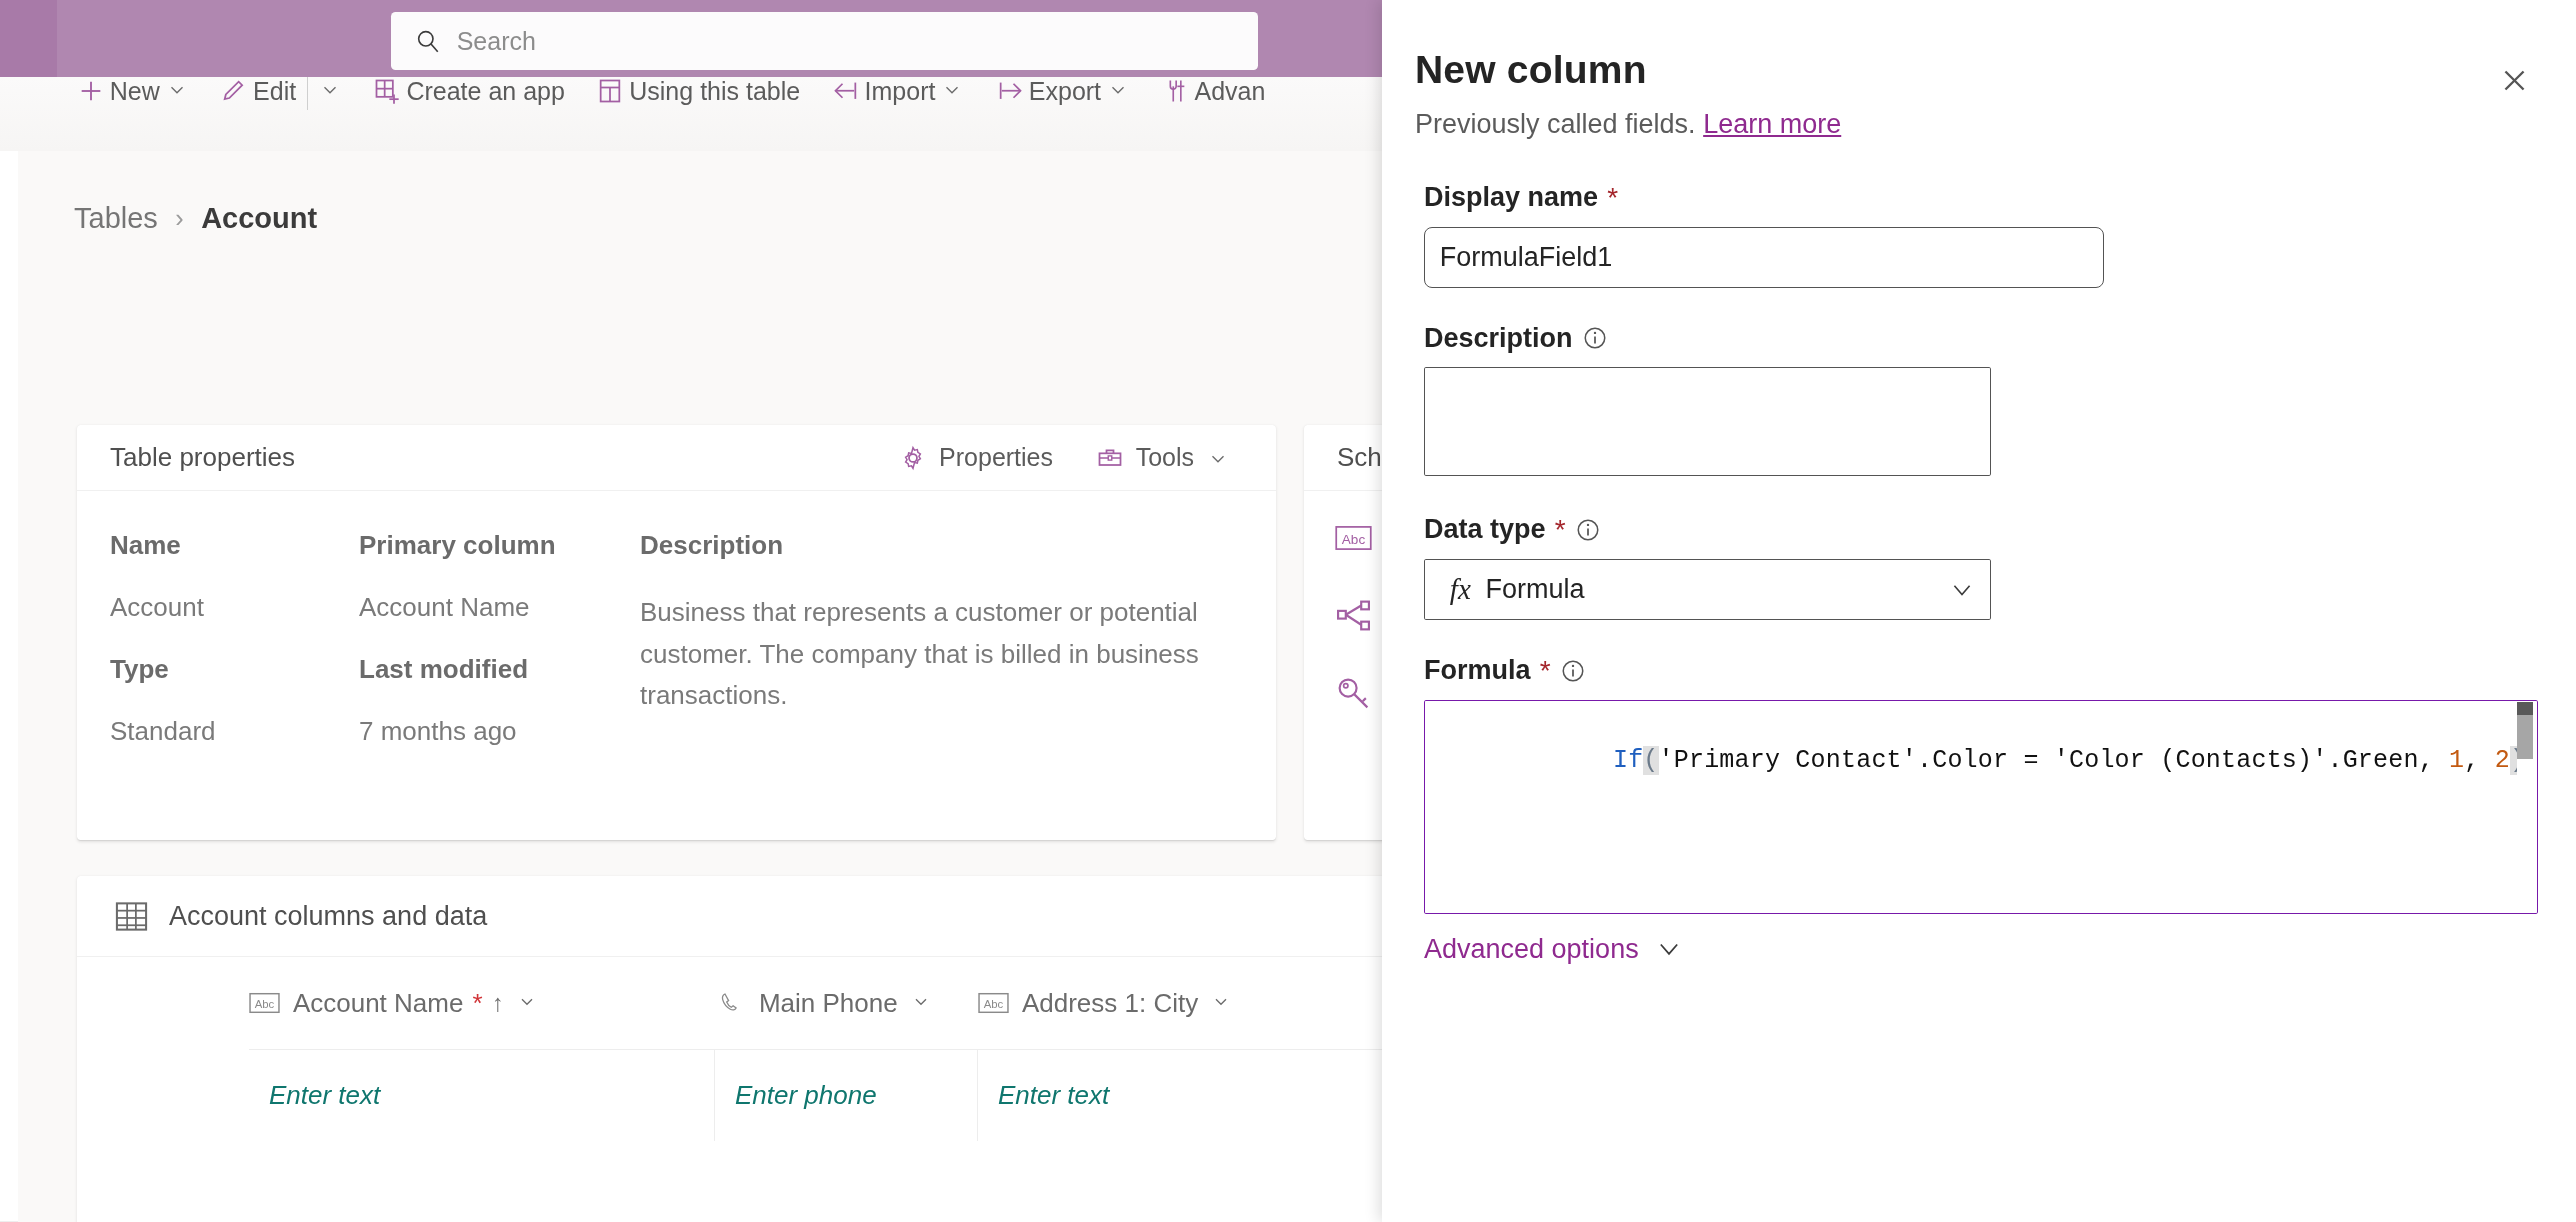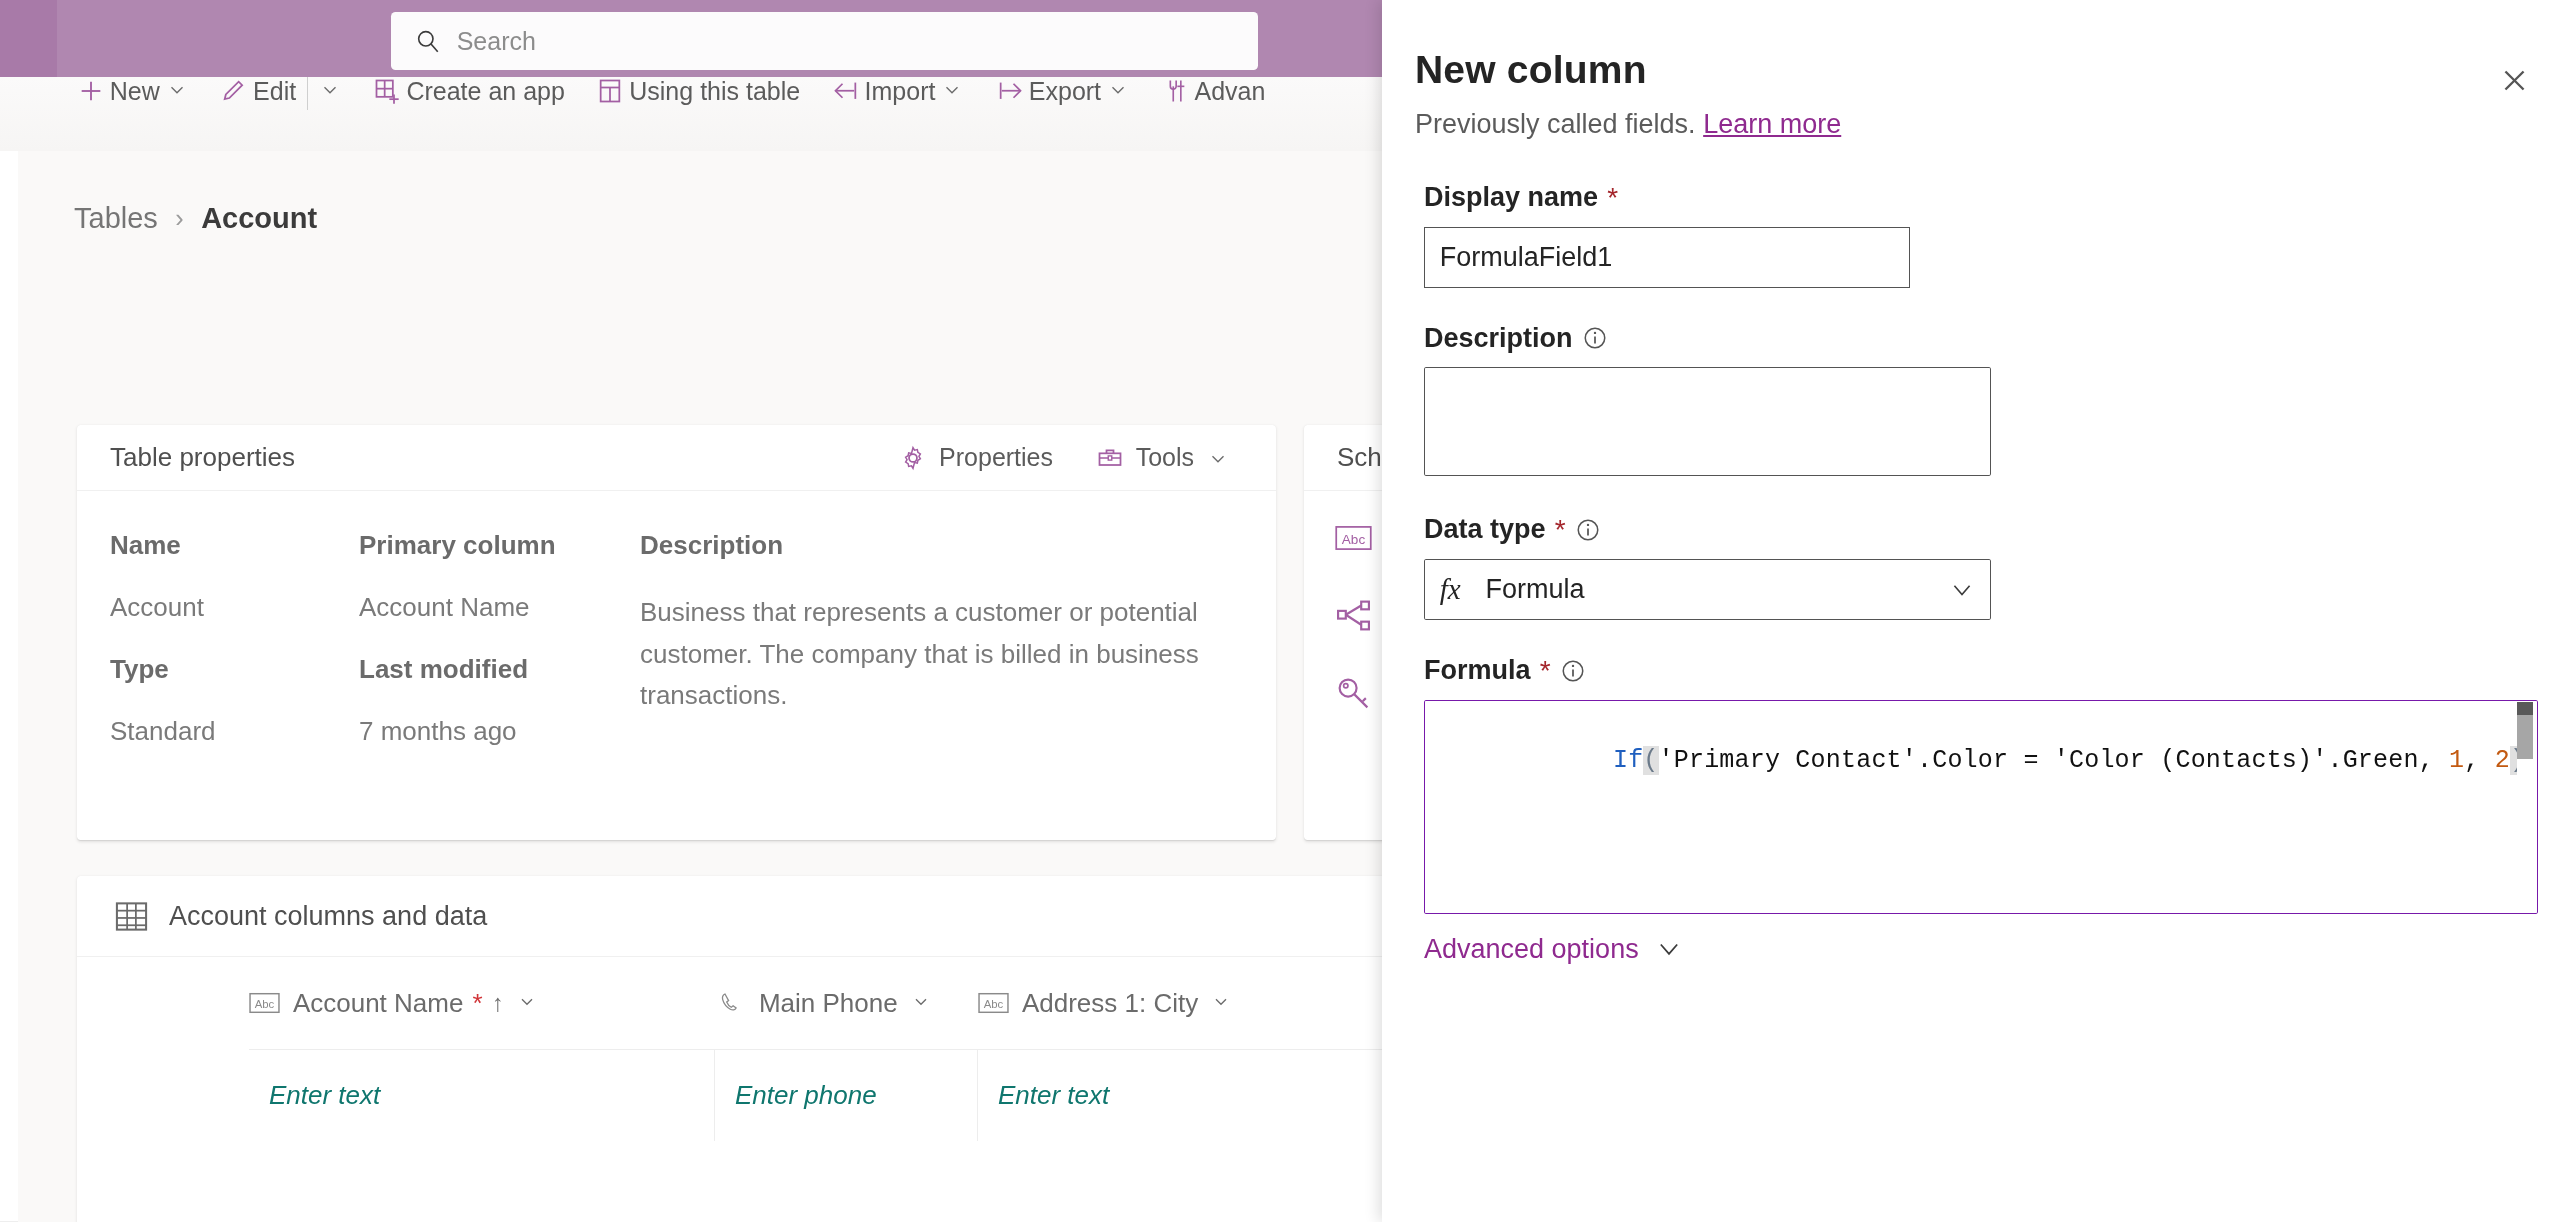--- a/index.html
+++ b/index.html
@@ -114,34 +114,34 @@
   .closebtn {
     position: absolute; top: 53px; right: 33px; width: 57px; height: 57px;
     display:flex; align-items:center; justify-content:center; cursor:pointer;
   }
   .panel-body { padding: 42px 33px 0 42px; }
   .fld { margin-bottom: 0; }
   .flabel { display:flex; align-items:center; gap: 9.2px; font-size: 27px; color: #242424; font-weight: bold; margin-bottom: 13px;}
   .flabel .req { color: #a4262c; font-weight: normal; font-size: 28px; }
   .info { width: 26px; height: 26px; display:flex; align-items:center; justify-content:center; cursor:pointer;}
   .tin {
-    width: 486px; height: 61px; border: 0.9px solid #545454; border-radius: 0;
+    width: 680px; height: 61px; border: 0.9px solid #545454; border-radius: 8px;
     background:#fff; font-size: 27px; color: #242424; padding: 0 14.8px;
     font-family: "Liberation Sans", sans-serif;
   }
   .tarea {
     width: 567px; height: 109px; border: 0.9px solid #545454; border-radius: 1.8px;
     background:#fff; resize:none; font-size: 27px; color:#242424; padding: 11px 14.8px;
     font-family: "Liberation Sans", sans-serif;
   }
   .ddl {
     width: 567px; height: 61px; border: 0.9px solid #545454; border-radius: 1.8px;
     display:flex; align-items:center; padding: 0 14.8px; gap: 14.8px; background:#fff; cursor:pointer;
   }
-  .ddl .fx { font-family: "Liberation Serif", serif; font-style: italic; font-size: 29px; color:#242424; width: 31px;}
+  .ddl .fx { font-family: "Liberation Serif", serif; font-style: italic; font-size: 29px; color:#242424; width: 31px; text-align: right;}
   .ddl .dtxt { font-size: 27px; color: #242424; flex: 1 1 auto;}
   .ddl .dchev { width: 26px; height: 26px; display:flex; align-items:center; justify-content:center;}
 
   .formula-wrap {
     position: relative; width: 1114px; height: 214px;
     border: 1.8px solid #7719aa; border-radius: 1.8px; background:#fff; overflow:hidden;
   }
   .formula-txt {
     position:absolute; top: 7.4px; left: 5.5px; right: 24px;
     font-family: "Liberation Mono", monospace; font-size: 25px; line-height: 35px;

